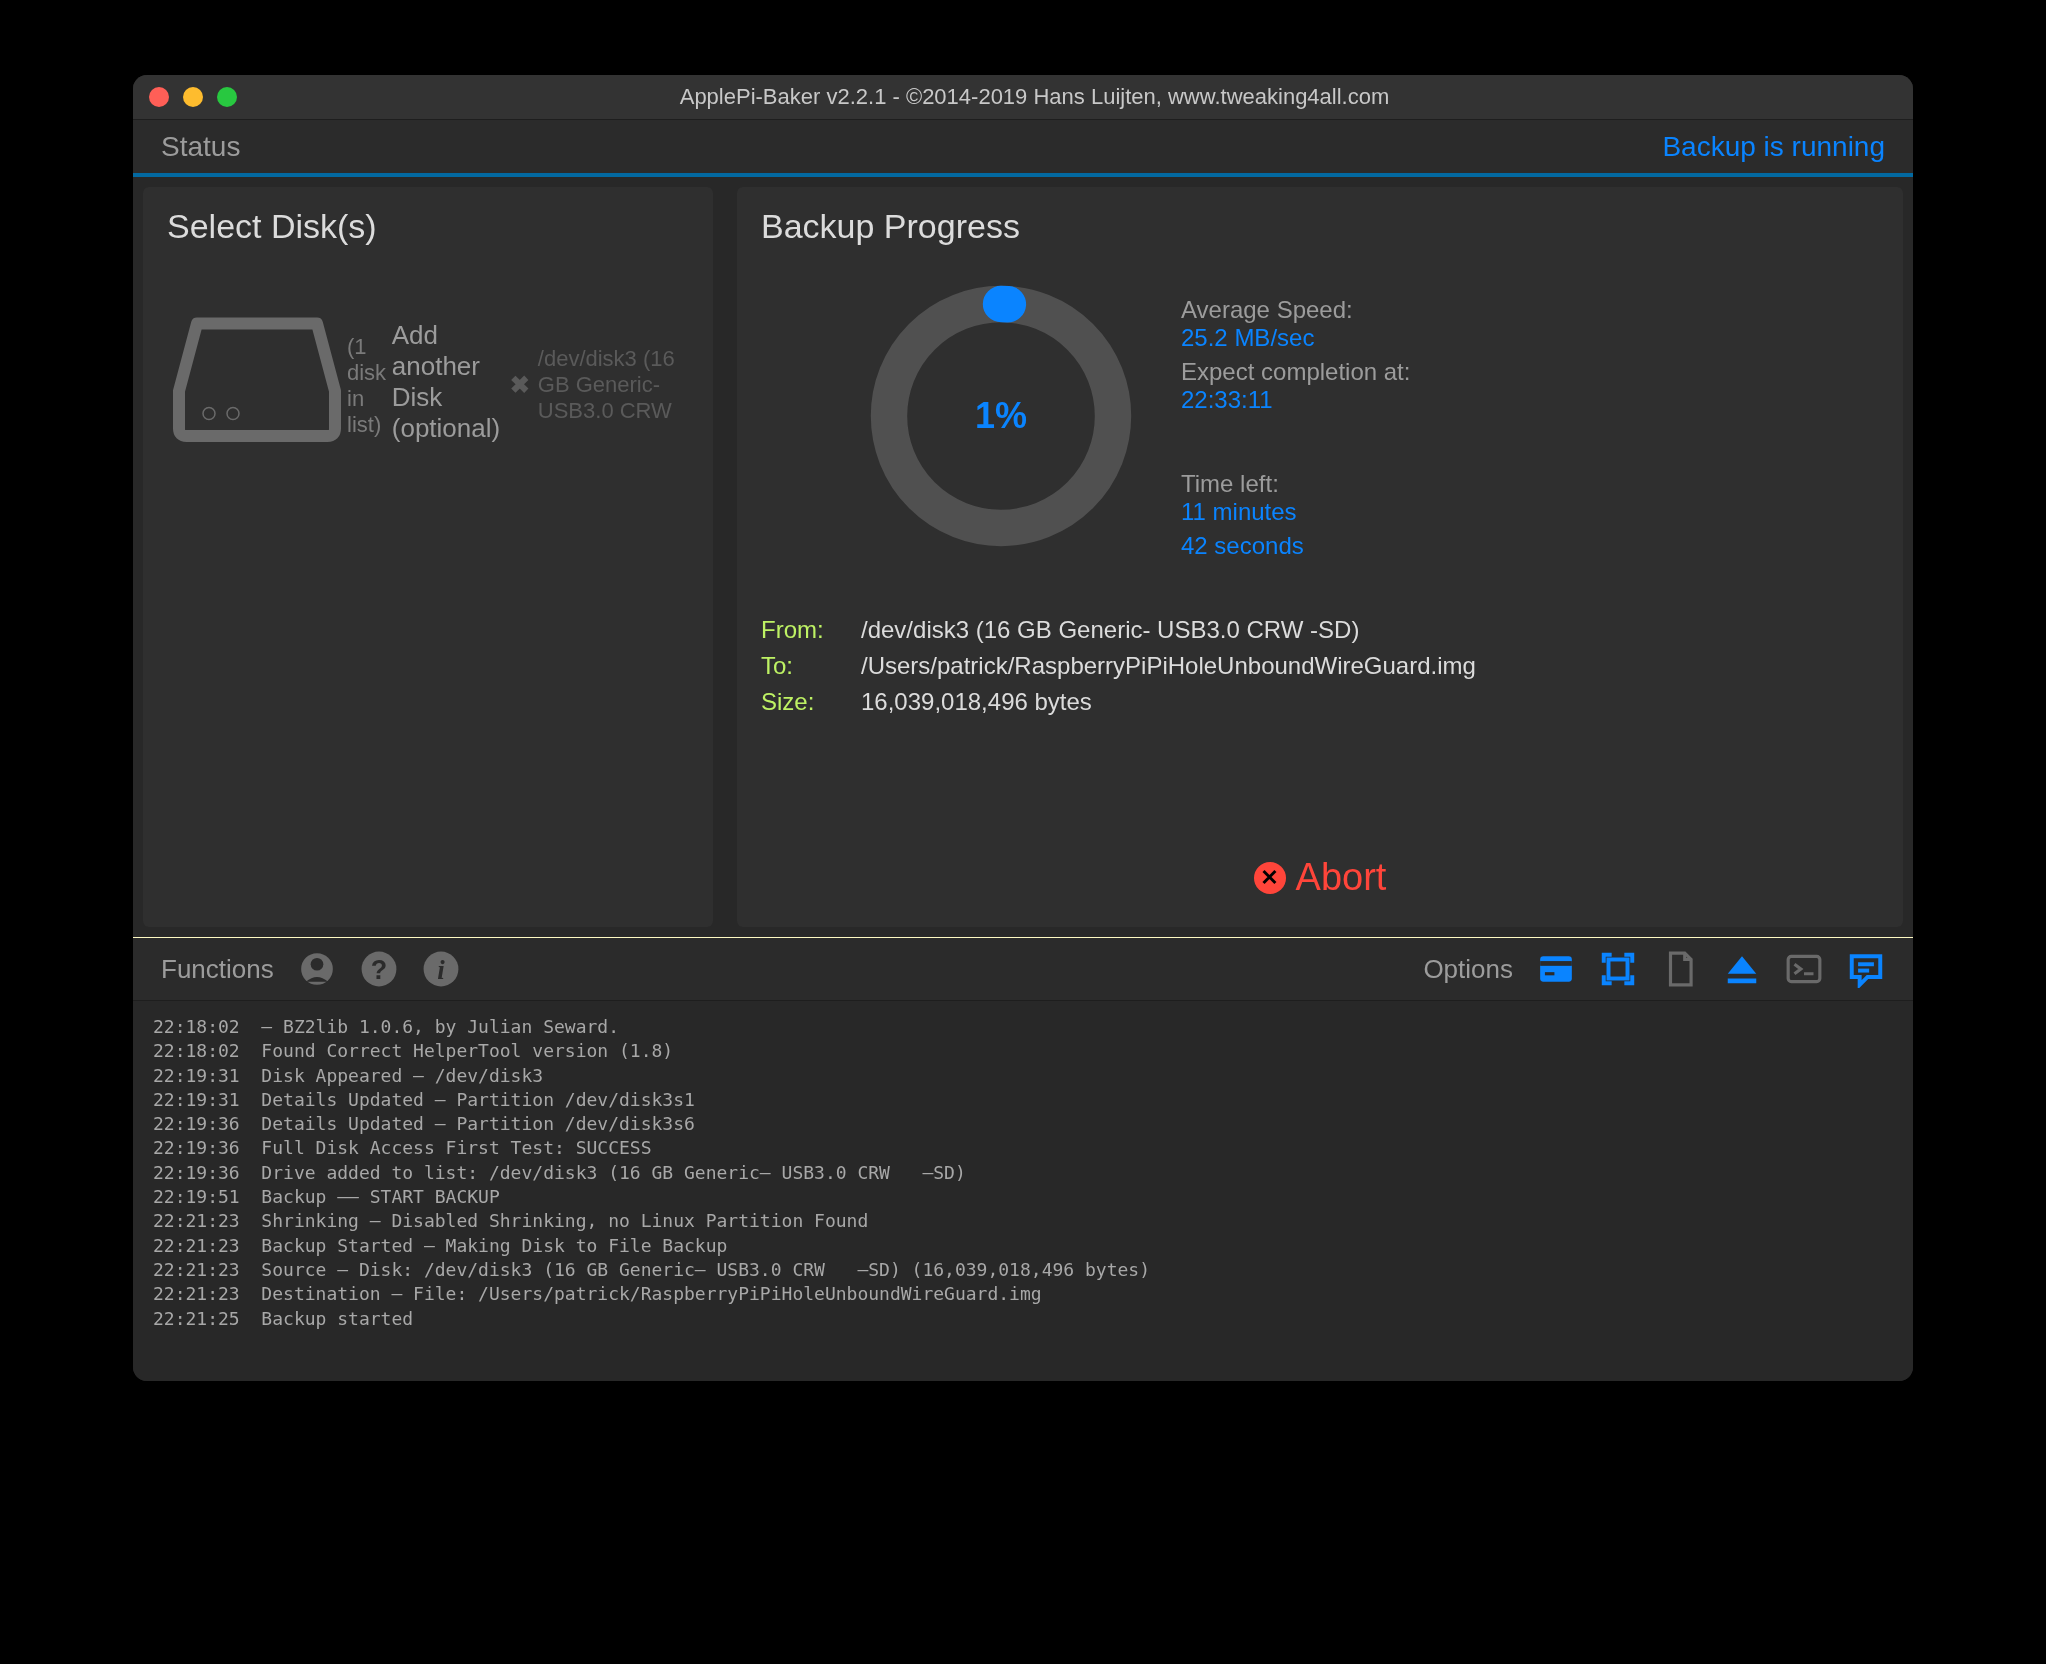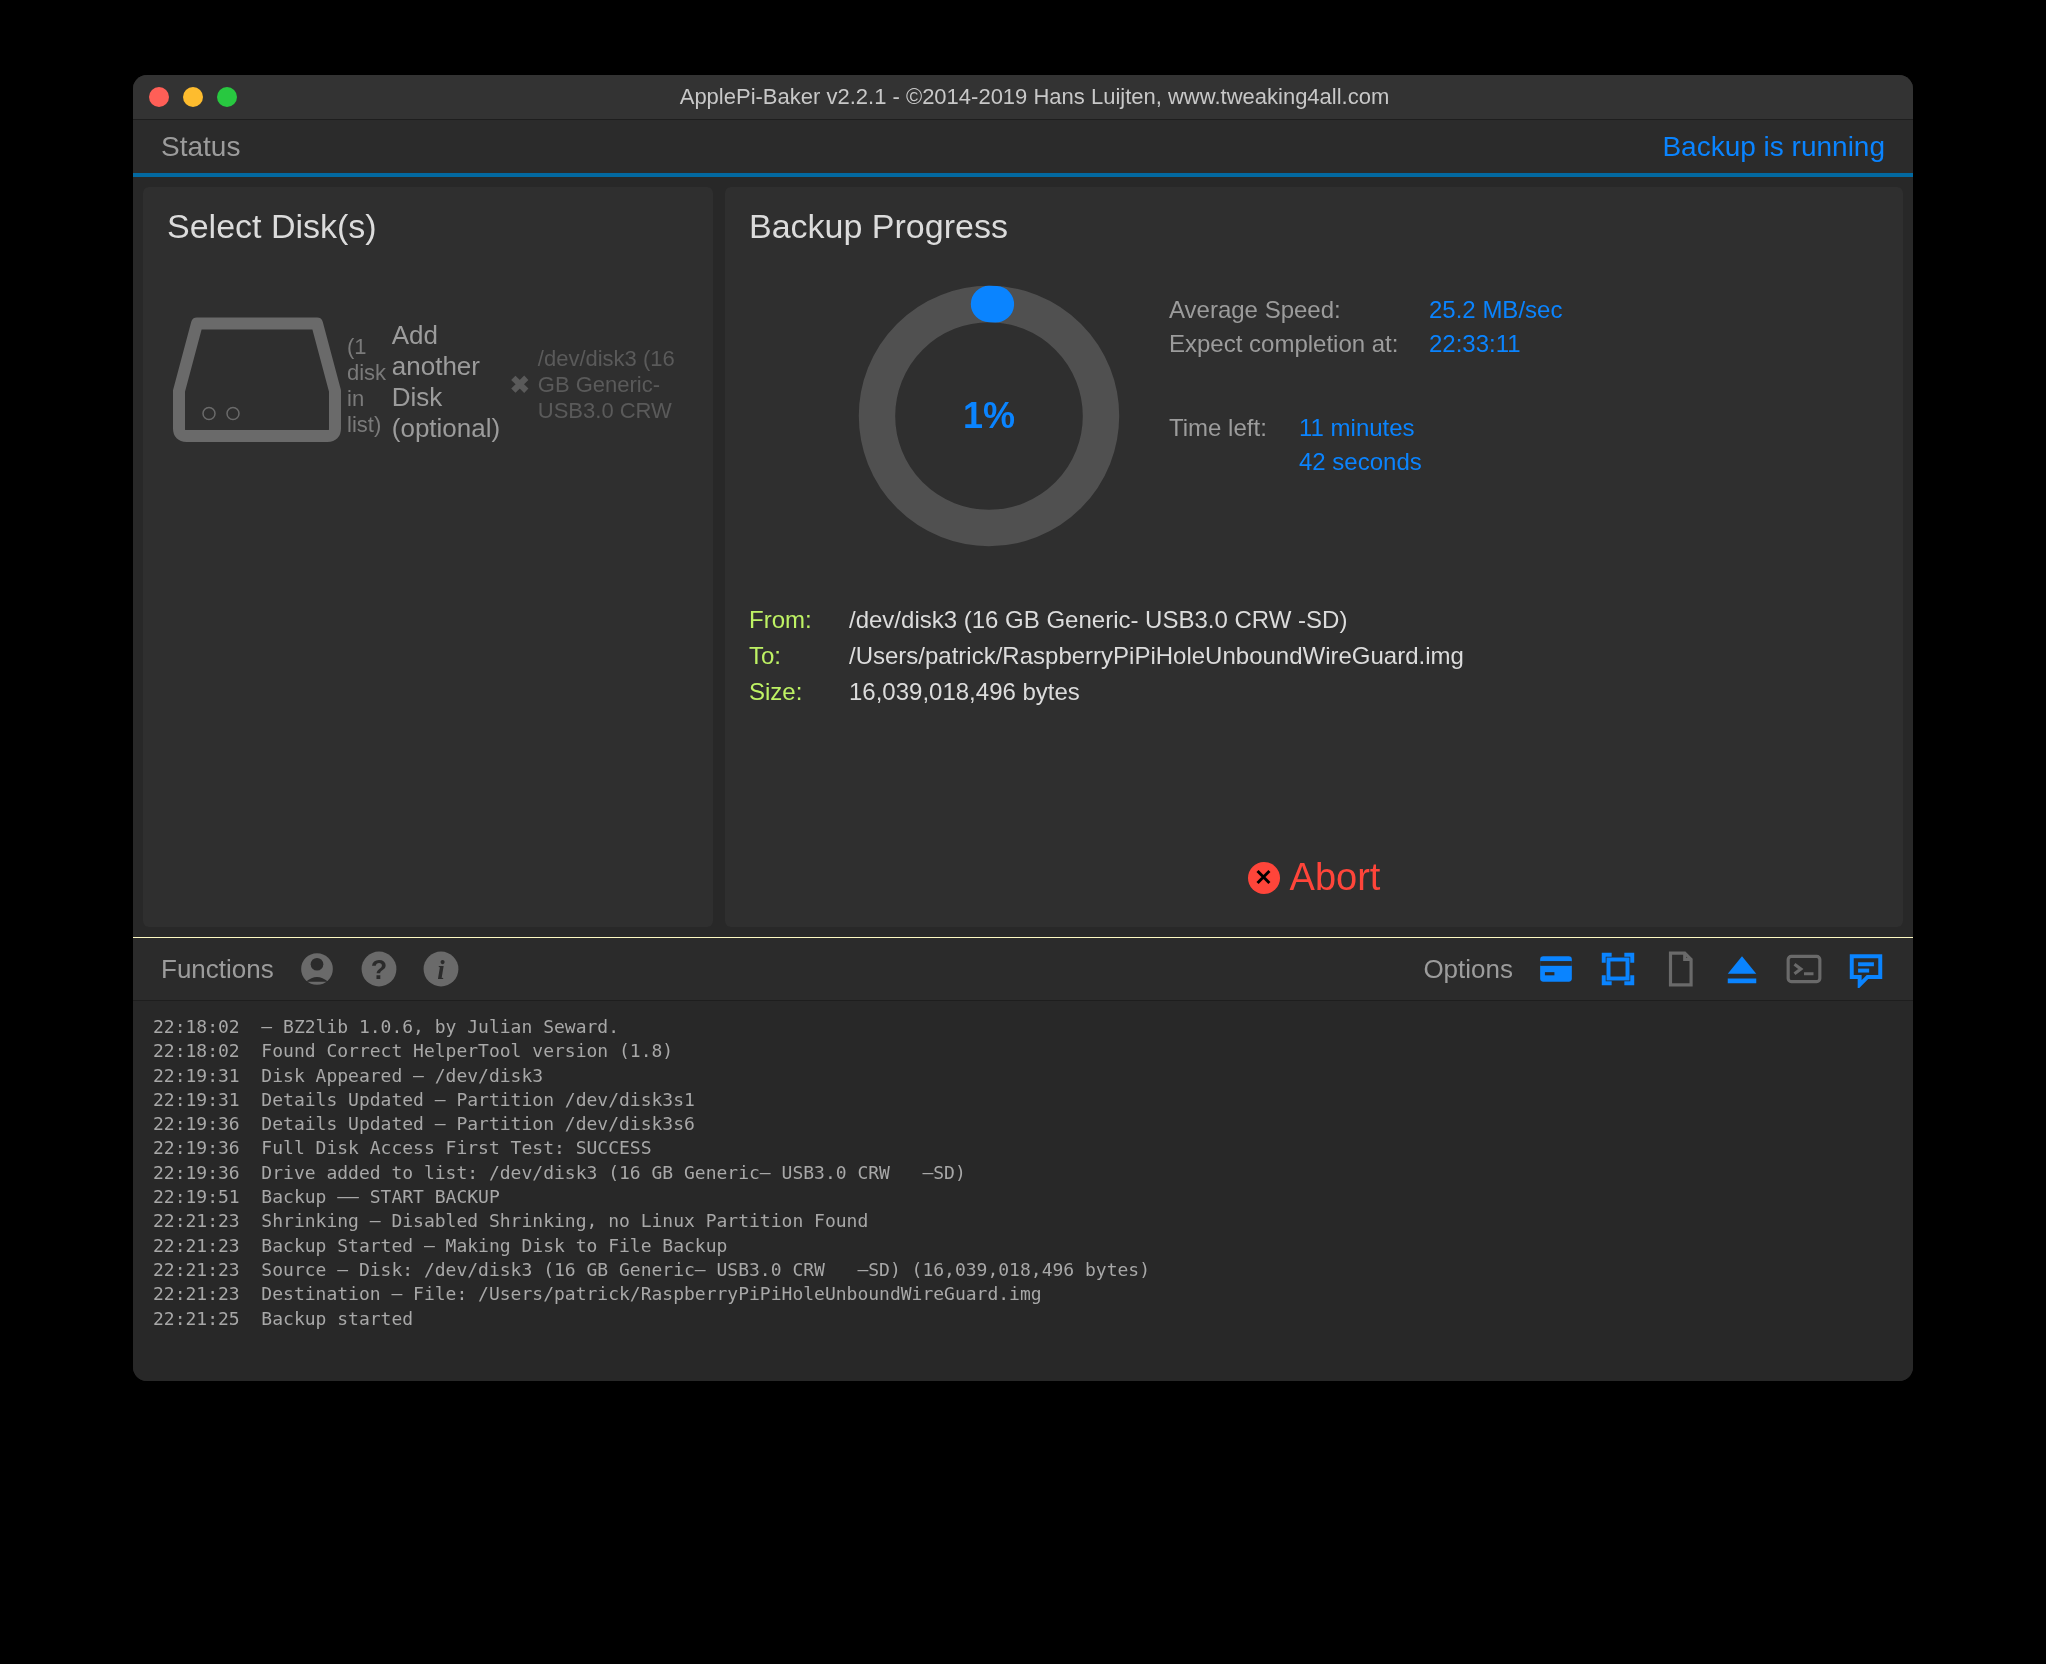--- a/index.html
+++ b/index.html
@@ -60,21 +60,21 @@
   .statusbar .left {
     color: #9c9c9c;
     font-size: 28px;
   }
   .statusbar .right {
     color: #0a84ff;
     font-size: 28px;
   }
   .content {
     display: flex;
-    gap: 12px;
+    gap: 24px;
     padding: 10px;
     background: #282828;
     justify-content: space-between;
   }
   .panel {
     background: #2f2f2f;
     border-radius: 6px;
     padding: 20px 24px;
   }
   .panel.left { width: 570px; height: 740px; }
@@ -127,21 +127,21 @@
   .ring-label {
     position: absolute; top: 0; left: 0; right: 0; bottom: 0;
     display: flex; align-items: center; justify-content: center;
     color: #0a84ff; font-size: 36px; font-weight: 600;
   }
   .stats {
     flex: 1;
     padding-top: 20px;
     font-size: 24px;
   }
-  .stats .row { display: flex; margin-bottom: 6px; }
+  .stats .row { display: flex; margin-bottom: 6px; flex-direction: column; }
   .stats .lbl { color: #9c9c9c; width: 260px; }
   .stats .val { color: #0a84ff; }
   .stats .gap { height: 50px; }
   .stats .lbl.short { width: 130px; }
   .details {
     margin-top: 50px;
     font-size: 24px;
   }
   .details .row { display: flex; margin-bottom: 8px; }
   .details .lbl { color: #bef264; width: 100px; }

